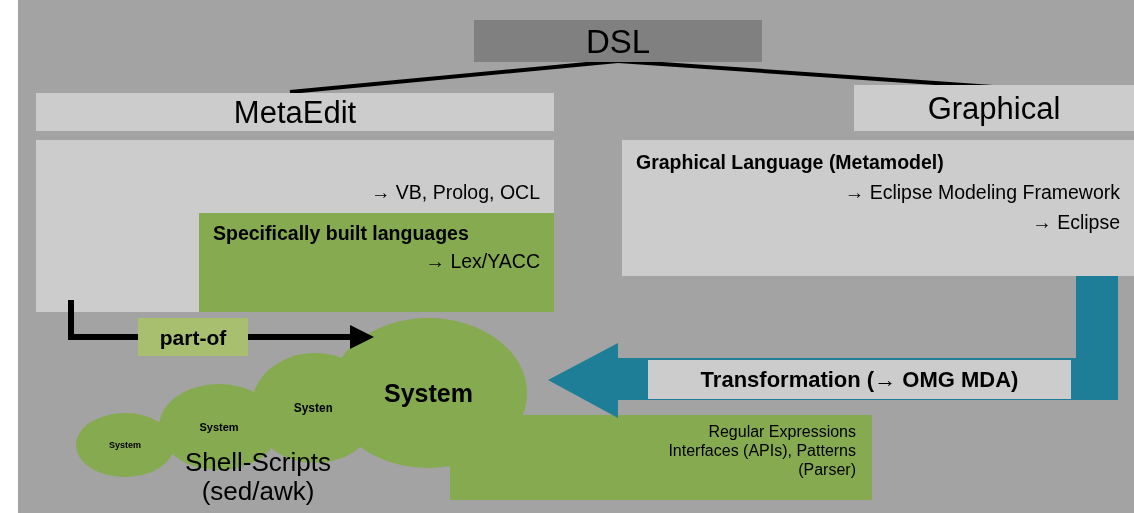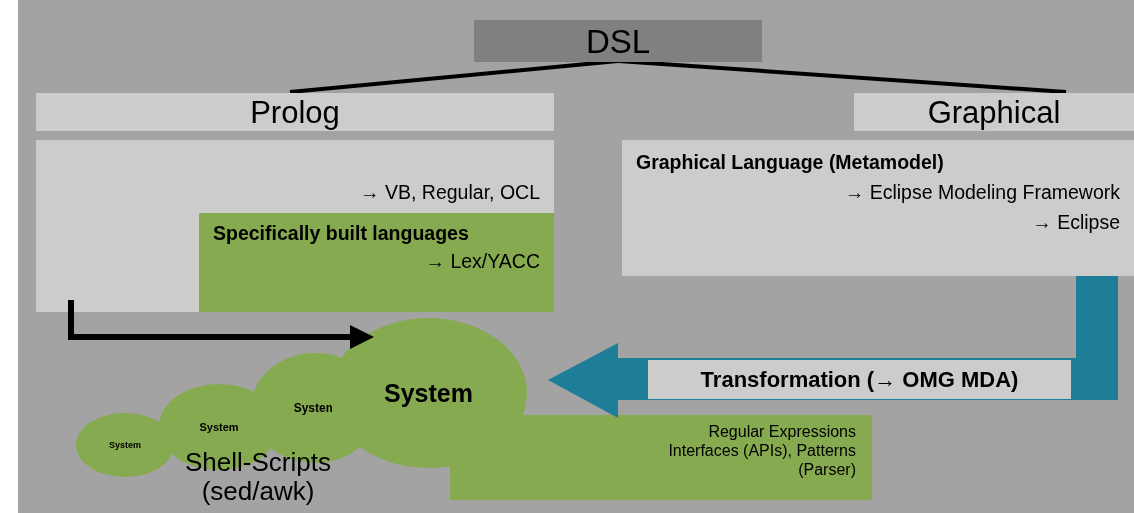--- a/index.html
+++ b/index.html
@@ -127,32 +127,32 @@
   </svg>
 
   <div class="abs box-gray-dark" style="left:456px; top:20px; width:288px; height:42px;">
     <div class="center-txt">
       <span class="t-title">DSL</span>
     </div>
   </div>
 
   <div class="abs box-gray-light" style="left:18px; top:93px; width:518px; height:38px;">
     <div class="center-txt">
-      <span class="t-head">Prolog</span>
-    </div>
-  </div>
-
-  <div class="abs box-gray-light" style="left:836px; top:93px; width:280px; height:38px;text-align:center;">
+      <span class="t-head">MetaEdit</span>
+    </div>
+  </div>
+
+  <div class="abs box-gray-light" style="left:836px; top:85px; width:280px; height:46px;text-align:center;">
     <div class="center-txt">
       <span class="t-head">Graphical</span>
     </div>
   </div>
 
   <div class="abs box-gray-light" style="left:18px; top:140px; width:518px; height:172px;">
-    <div class="abs t-norm" style="right:14px; top:42px;">→ VB, Regular, OCL</div>
+    <div class="abs t-norm" style="right:14px; top:42px;">→ VB, Prolog, OCL</div>
 
     <div class="abs box-green" style="left:163px; top:73px; width:355px; height:99px;">
       <div class="abs t-bold" style="left:14px; top:10px;">Specifically built languages</div>
       <div class="abs t-norm" style="right:14px; top:38px;">→ Lex/YACC</div>
     </div>
   </div>
 
   <div class="abs box-gray-light" style="left:604px; top:140px; width:512px; height:136px;">
     <div class="abs t-bold" style="left:14px; top:12px;">Graphical Language (Metamodel)</div>
     <div class="abs t-norm" style="right:14px; top:42px;">→ Eclipse Modeling Framework</div>
@@ -198,14 +198,19 @@
   <div class="abs t-shell" style="left:130px; top:448px; width:220px;">
     <div>Shell-Scripts</div>
     <div>(sed/awk)</div>
   </div>
 
   <svg class="overlay" width="1134" height="513">
     <polyline points="53,300 53,337 338,337" fill="none" stroke="#000000" stroke-width="6"></polyline>
     <polygon points="356,337 332,325 332,349" fill="#000000"></polygon>
   </svg>
 
+  <div class="abs box-green-light" style="left:120px; top:318px; width:110px; height:38px;">
+    <div class="center-txt">
+      <span class="t-partof">part-of</span>
+    </div>
+  </div>
 
 </div>
 
 </body></html>

